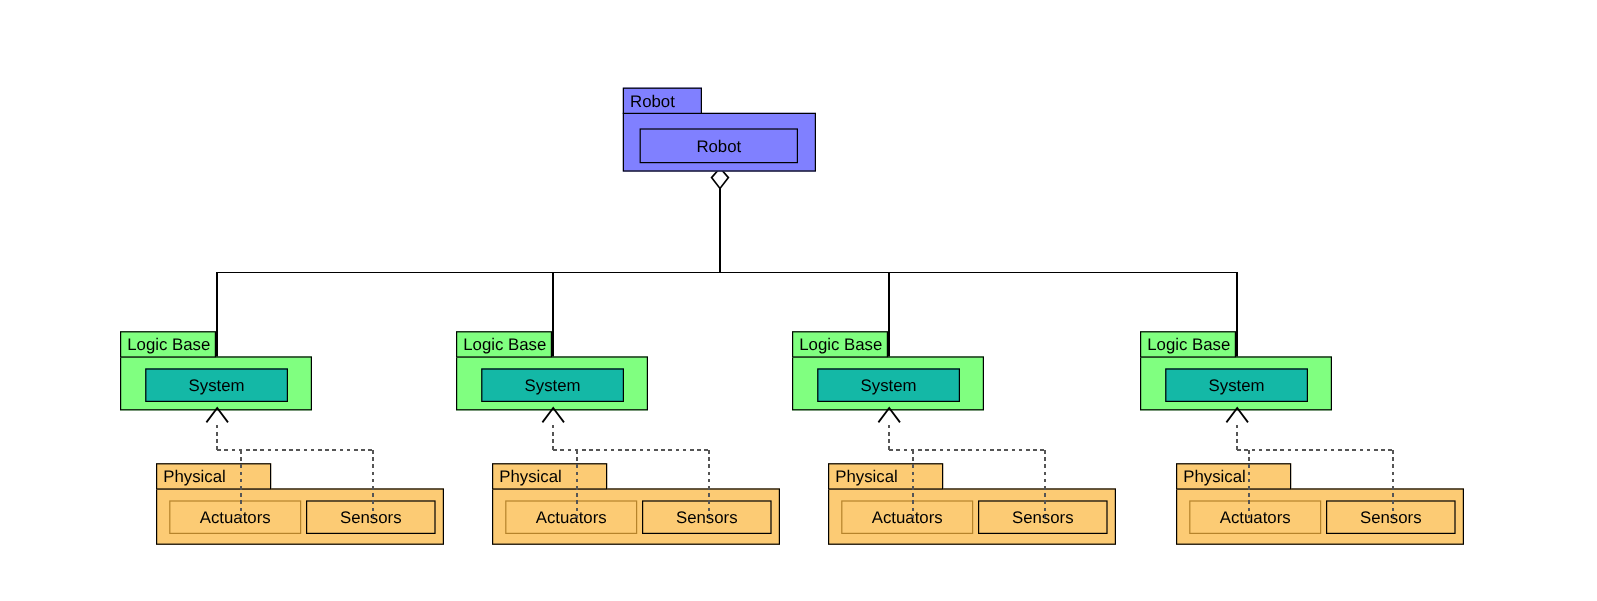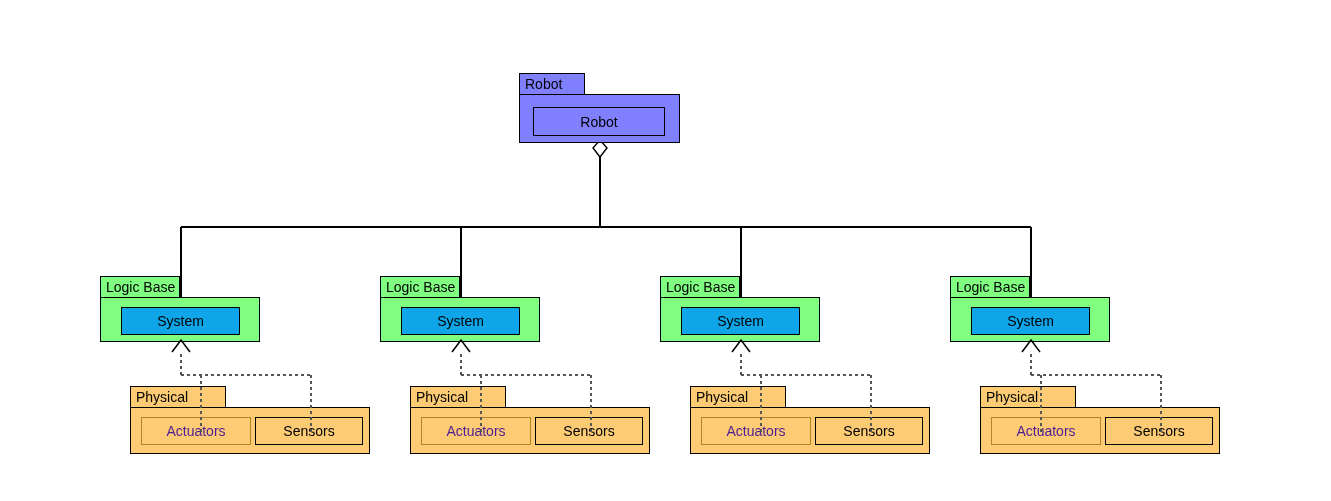--- a/index.html
+++ b/index.html
@@ -82,28 +82,28 @@
     line-height: 1;
     color: #000000;
     white-space: nowrap;
     z-index: 3;
   }
 
   
   .pkg-blue  .pkg-tab, .pkg-blue  .pkg-body { background: #8080ff; }
   .pkg-blue  .cls { background: #8080ff; }
   .pkg-green .pkg-tab, .pkg-green .pkg-body { background: #80ff80; }
-  .pkg-green .cls { background: #0ea5e9; }
+  .pkg-green .cls { background: #14b8a6; }
   .pkg-orange .pkg-tab, .pkg-orange .pkg-body { background: #fccb74; }
   .pkg-orange .cls { background: #fccb74; }
 
   
   .cls.muted {
     border-color: #b5832b;
-    color: #4c1d95;
+    color: #000000;
   }
 </style>
 </head>
 <body>
 
 <div id="diagram-canvas">
 
   <svg id="connector-layer" viewBox="0 0 1331 501" width="1331" height="501" xmlns="http://www.w3.org/2000/svg">
     <g stroke="#000000" stroke-width="1.4" fill="none" shape-rendering="crispEdges">
 

